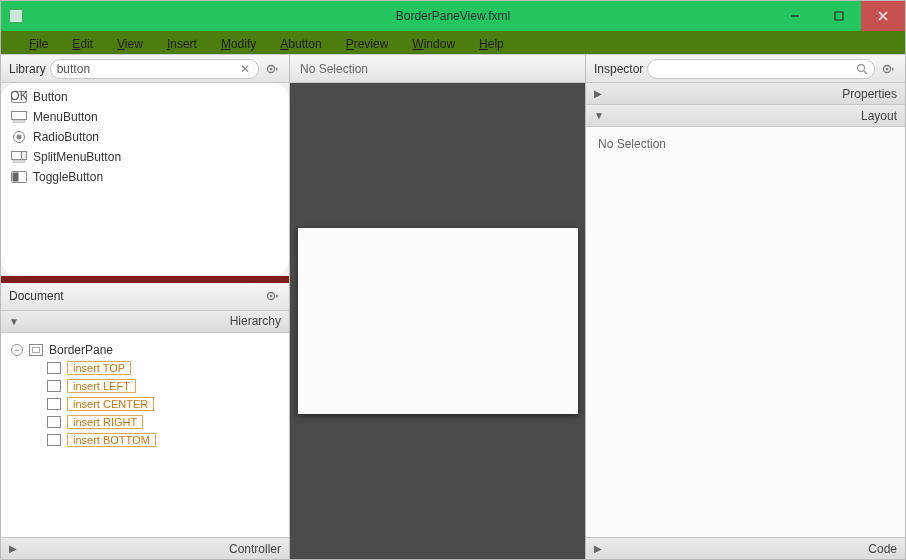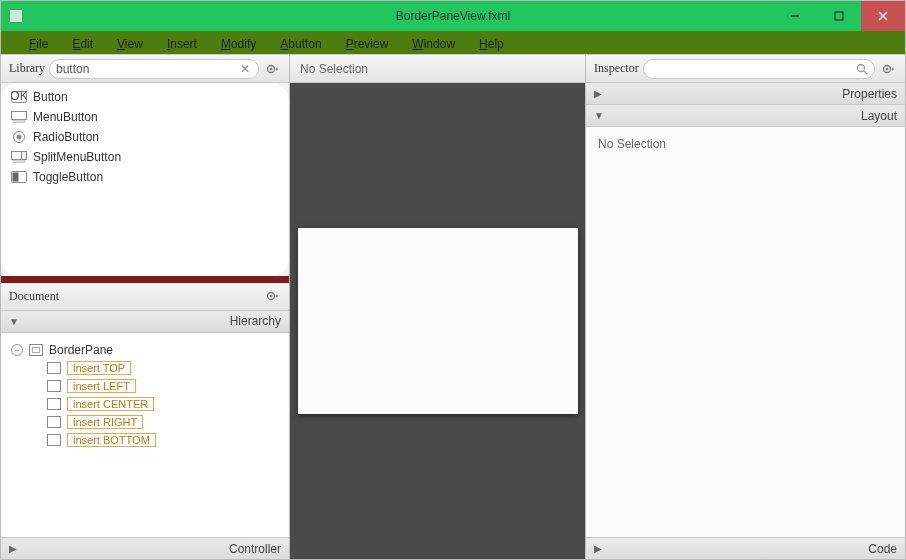--- a/index.html
+++ b/index.html
@@ -11,21 +11,21 @@
 .titlebar .winbtn { width: 44px; height: 30px; display: flex; align-items: center; justify-content: center; color: #333; }
 .titlebar .winbtn.close { background: #c75050; color: #fff; }
 .menubar { height: 24px; background: #4d7c0f; display: flex; align-items: flex-end; padding: 0 16px; border-bottom: 1px solid #ccc; }
 .menubar .mitem { padding: 3px 12px; color: #222; cursor: default; }
 .menubar .mitem u { text-decoration: underline; }
 .main { display: flex; height: calc(560px - 30px - 24px - 2px); }
 .leftcol { width: 289px; display: flex; flex-direction: column; border-right: 1px solid #bbb; background: #f1f1f1; }
 .midcol { flex: 1; display: flex; flex-direction: column; background: #f1f1f1; }
 .rightcol { width: 320px; display: flex; flex-direction: column; border-left: 1px solid #bbb; background: #f1f1f1; }
 .panel-header { height: 28px; background: linear-gradient(#f6f6f6,#e4e4e4); border-bottom: 1px solid #c8c8c8; display: flex; align-items: center; padding: 0 8px; color: #333; }
-.panel-header .label { flex: 0 0 auto; font-family: Liberation Serif, serif; }
+.panel-header .label { flex: 0 0 auto; }
 .searchbox { flex: 1; margin: 0 4px; height: 20px; background: #fff; border: 1px solid #c8c8c8; border-radius: 10px; display: flex; align-items: center; padding: 0 6px; }
 .searchbox input { border: none; outline: none; flex: 1; background: transparent; font-size: 12px; color: #555; }
 .searchbox .clear { color: #888; cursor: pointer; padding: 0 2px; }
 .gearbtn { width: 18px; color: #666; cursor: pointer; display: flex; align-items: center; justify-content: center; }
 .lib-list { background: #fff; flex: 1; overflow: auto; padding: 4px 0; border-radius: 17px; }
 .lib-item { display: flex; align-items: center; padding: 3px 10px; color: #333; cursor: default; gap: 6px; }
 .lib-icon { width: 16px; height: 14px; display: flex; align-items: center; justify-content: center; }
 .doc-section { border-top: 7px solid #7f1d1d; }
 .sub-header { height: 22px; background: linear-gradient(#eaeaea,#dcdcdc); border-bottom: 1px solid #c8c8c8; display: flex; align-items: center; padding: 0 8px; color: #444; }
 .sub-header .arrow { flex: 0 0 auto; margin-right: 6px; font-size: 10px; color: #666; }

